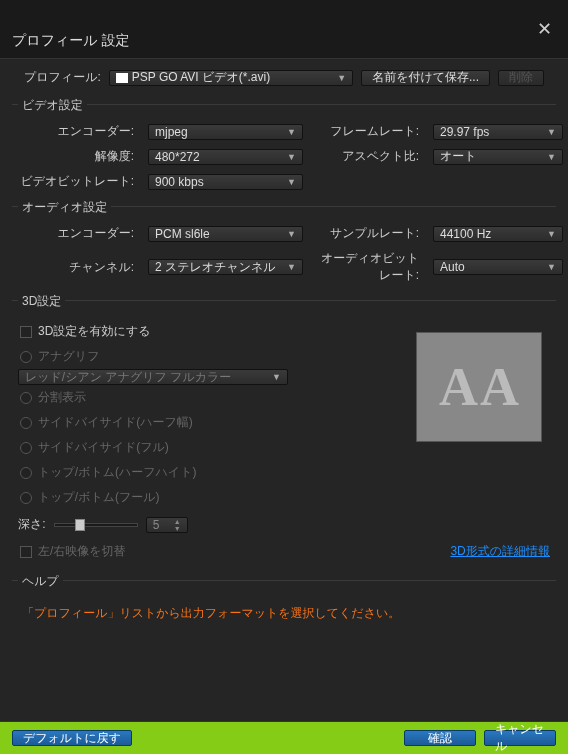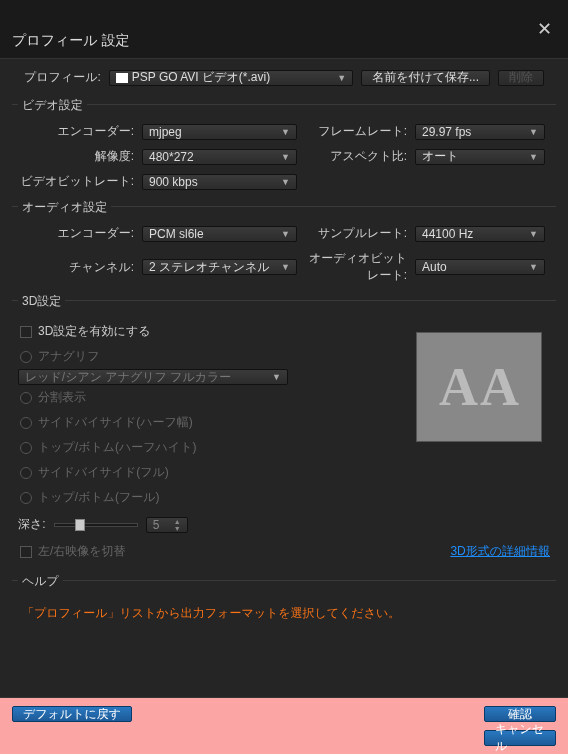--- a/index.html
+++ b/index.html
@@ -81,21 +81,21 @@
   top: -8px;
   left: 6px;
   background: #252525;
   padding: 0 4px;
   color: #ccc;
   font-size: 12px;
 }
 .form-grid {
   display: grid;
   grid-template-columns: 120px 155px 110px 130px;
-  gap: 8px 4px;
+  gap: 8px 10px;
   align-items: center;
 }
 .form-grid .label-r { padding-right: 4px; }
 .checkbox, .radio {
   display: inline-block;
   width: 12px;
   height: 12px;
   background: #222;
   border: 1px solid #555;
   margin-right: 6px;
@@ -182,24 +182,24 @@
   padding: 6px 4px;
 }
 .footer {
   position: absolute;
   bottom: 0;
   left: 0;
   right: 0;
   display: flex;
   justify-content: space-between;
   padding: 8px 12px;
-  background: #fca5a5;
+  background: #84cc16;
   border-top: 1px solid #333;
 }
-.footer .right { display: flex; gap: 8px; flex-direction: column; }
+.footer .right { display: flex; gap: 8px; }
 .profile-dd { flex: 1; min-width: 240px; }
 .psp-ico {
   width: 12px;
   height: 10px;
   background: #fff;
   display: inline-block;
   margin-right: 4px;
   vertical-align: middle;
 }
 </style>
@@ -306,25 +306,25 @@
     <span class="radio"></span>
     <span>分割表示</span>
   </div>
   <div class="sub-opts">
     <div class="opt-row">
         <span class="radio"></span>
         <span>サイドバイサイド(ハーフ幅)</span>
       </div>
     <div class="opt-row">
         <span class="radio"></span>
-        <span>トップ/ボトム(ハーフハイト)</span>
+        <span>サイドバイサイド(フル)</span>
       </div>
     <div class="opt-row">
         <span class="radio"></span>
-        <span>サイドバイサイド(フル)</span>
+        <span>トップ/ボトム(ハーフハイト)</span>
       </div>
     <div class="opt-row">
         <span class="radio"></span>
         <span>トップ/ボトム(フール)</span>
       </div>
   </div>
 
   <div class="slider-row">
     <span>深さ:</span>
     <div class="slider-track">

